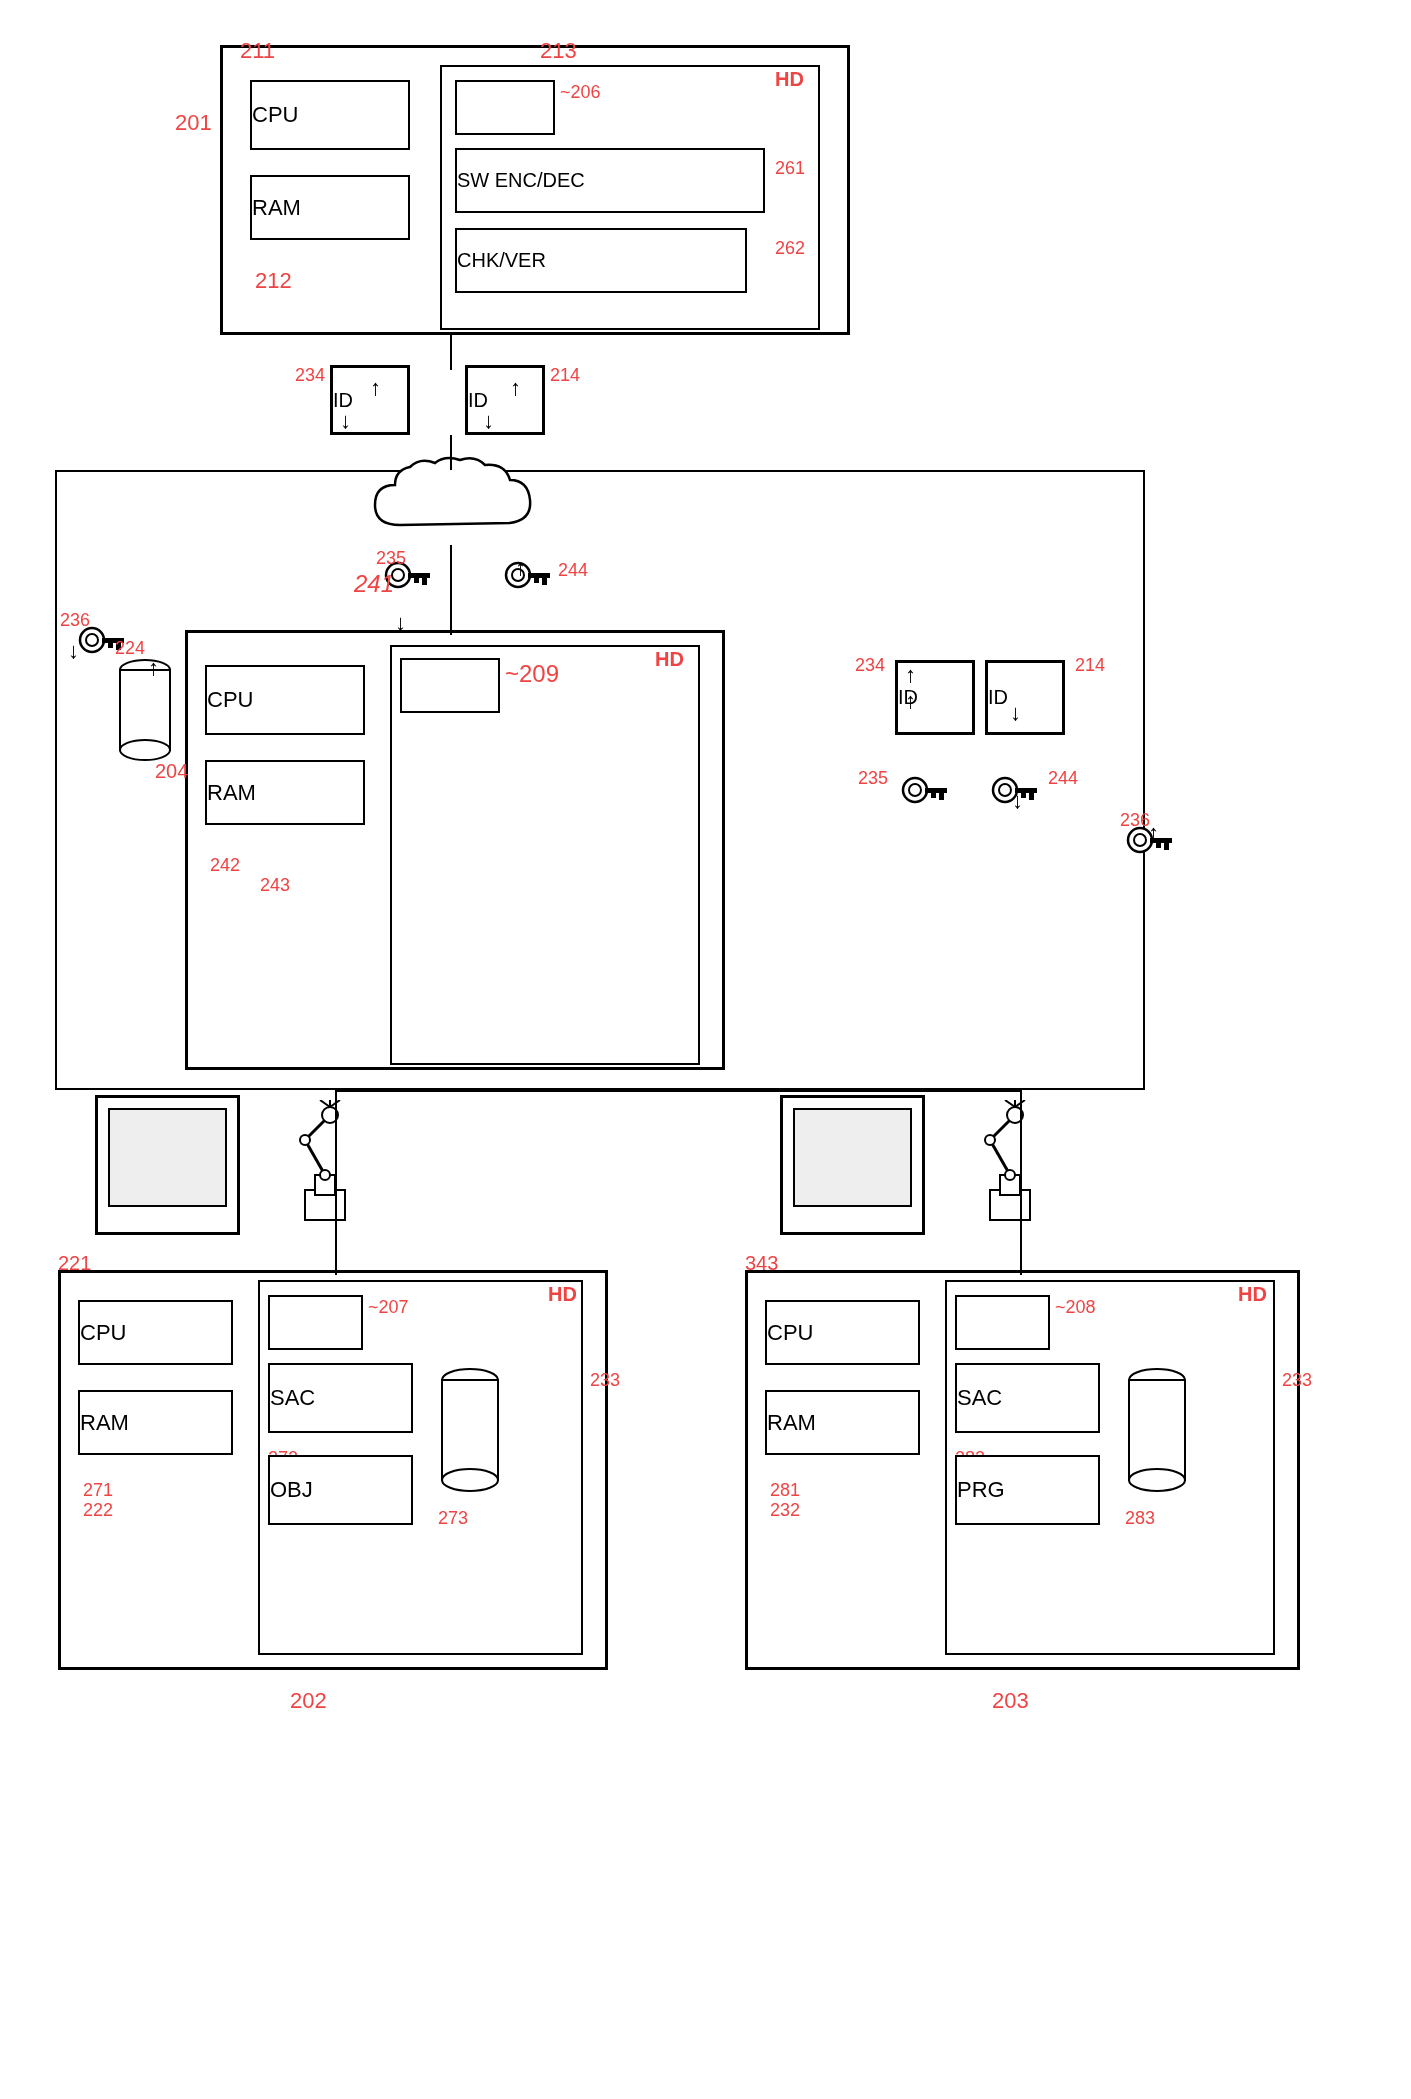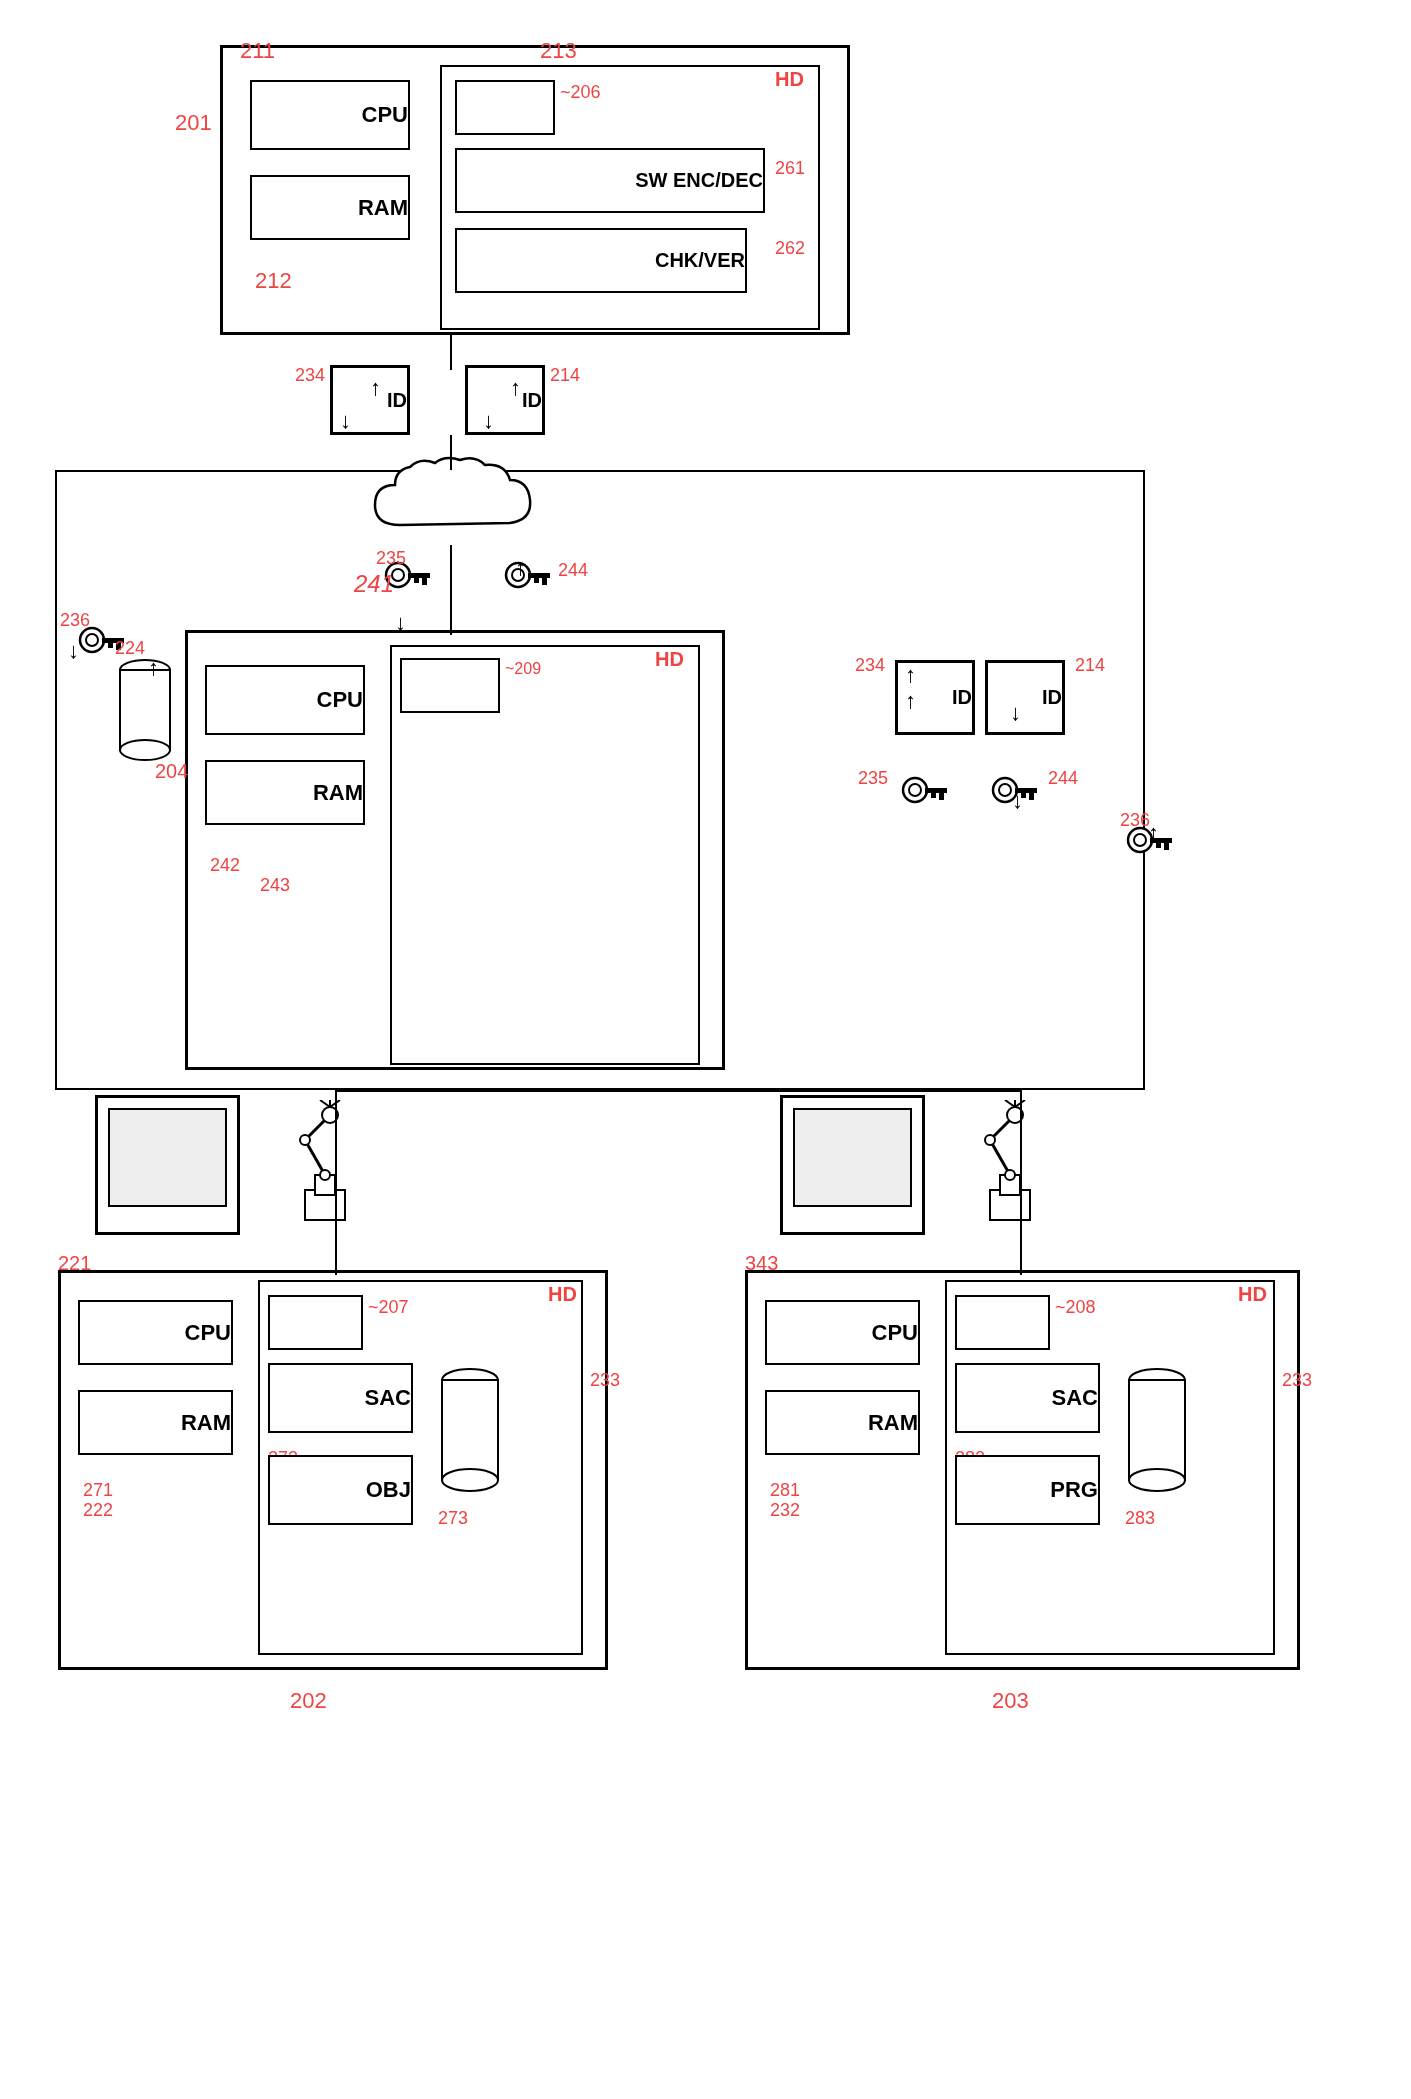--- a/index.html
+++ b/index.html
@@ -21,23 +21,23 @@
       position: absolute;
       border: 2px solid #000;
       background: #fff;
     }
     .box-inner {
       position: absolute;
       border: 2px solid #000;
       background: #fff;
       display: flex;
       align-items: center;
-      justify-content: flex-end;
+      justify-content: flex-start;
       font-size: 18px;
-      font-weight: bold;
+      font-weight: normal;
     }
     .label-ref {
       position: absolute;
       font-size: 22px;
       font-weight: normal;
       color: #ef4444;
     }
   </style>
 </head>
 <body>
@@ -146,21 +146,21 @@
   <span class="label-ref" style="left:210px; top:855px; font-size:18px;">242</span>
   <span class="label-ref" style="left:260px; top:875px; font-size:18px;">243</span>
 
   <div class="box" style="left:390px; top:645px; width:310px; height:420px; border-width:2px;">
   </div>
 
   <span class="label-ref" style="left:655px; top:648px; font-weight:bold; font-size:20px;">HD</span>
 
   <div class="box" style="left:400px; top:658px; width:100px; height:55px; border-width:2px;">
   </div>
-  <span class="label-ref" style="left:505px; top:660px; font-size:16px;">~209</span>
+  <span class="label-ref" style="left:505px; top:660px; font-size:24px;">~209</span>
 
 
   <svg style="position:absolute; left:72px; top:620px; width:55px; height:55px;" viewBox="0 0 55 55">
     <circle cx="20" cy="20" r="12" fill="white" stroke="black" stroke-width="2.5"></circle>
     <circle cx="20" cy="20" r="6" fill="white" stroke="black" stroke-width="2"></circle>
     <rect x="30" y="18" width="22" height="5" fill="black"></rect>
     <rect x="44" y="23" width="5" height="7" fill="black"></rect>
     <rect x="36" y="23" width="5" height="5" fill="black"></rect>
   </svg>
   <span style="position:absolute; left:68px; top:638px; font-size:22px;">↓</span>

